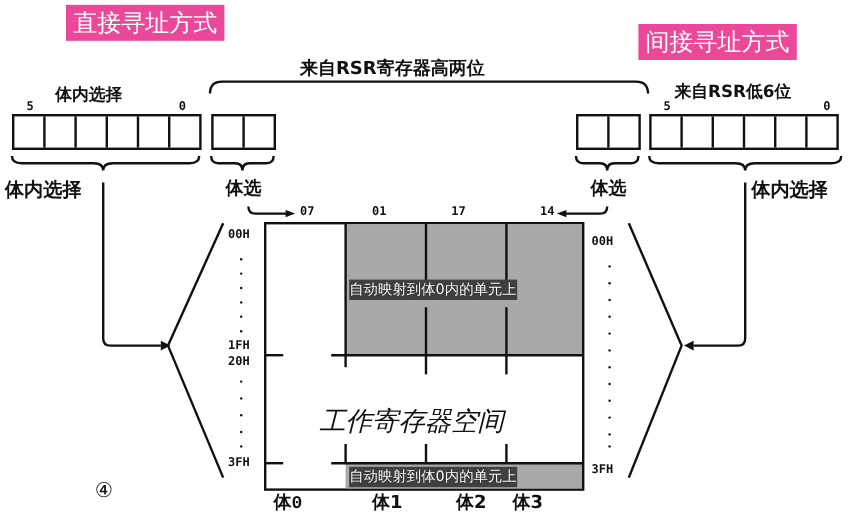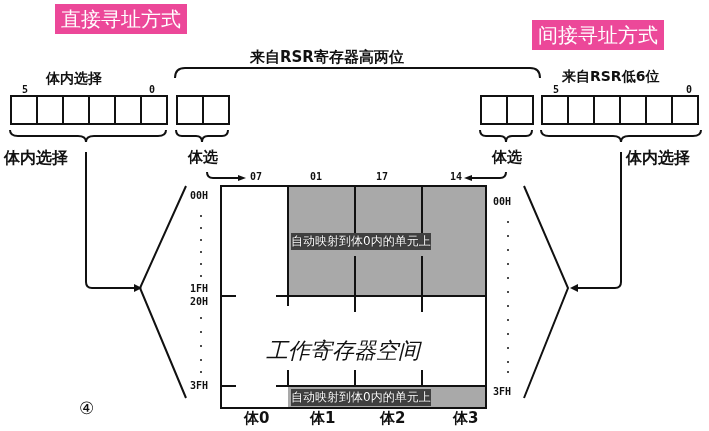--- a/index.html
+++ b/index.html
@@ -155,18 +155,18 @@
 <div class="abs small" style="left:190px; top:296px;">20H</div>
 <div class="abs small" style="left:190px; top:380px;">3FH</div>
 
 <div class="abs small" style="left:493px; top:196px;">00H</div>
 <div class="abs small" style="left:493px; top:386px;">3FH</div>
 
 <div class="abs mem-caption" style="left:291px; top:233px;">自动映射到体0内的单元上</div>
 <div class="abs mem-caption" style="left:291px; top:389px;">自动映射到体0内的单元上</div>
 <div class="abs ws-text" style="left:266px; top:336px;">工作寄存器空间</div>
 
-<div class="abs lbl" style="left:244px; top:409px;">体0</div>
+<div class="abs lbl" style="left:228px; top:409px;font-family:Liberation Mono, monospace;">体0</div>
 <div class="abs lbl" style="left:310px; top:409px;text-align:right;">体1</div>
 <div class="abs lbl" style="left:380px; top:409px;">体2</div>
-<div class="abs lbl" style="left:453px; top:409px;">体3</div>
+<div class="abs lbl" style="left:427px; top:409px;">体3</div>
 
 <div class="abs circ" style="left:79px; top:398px;">④</div>
 
 </body></html>

